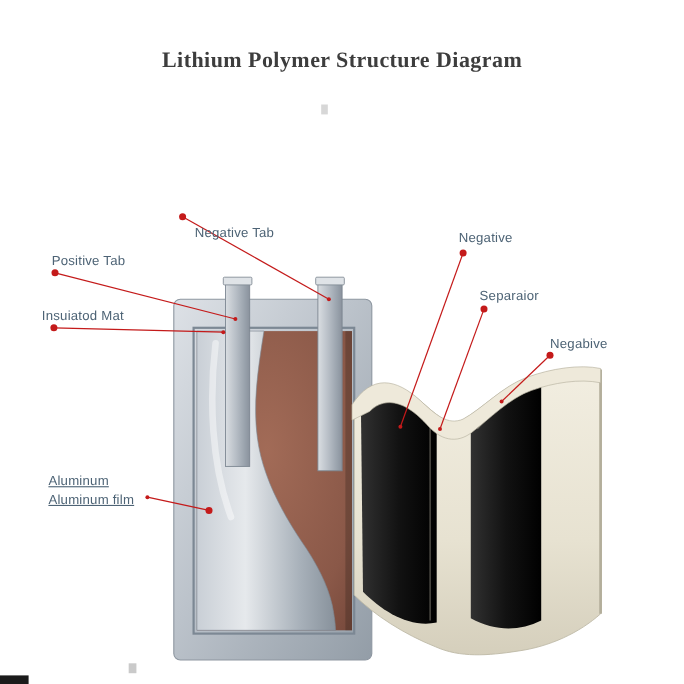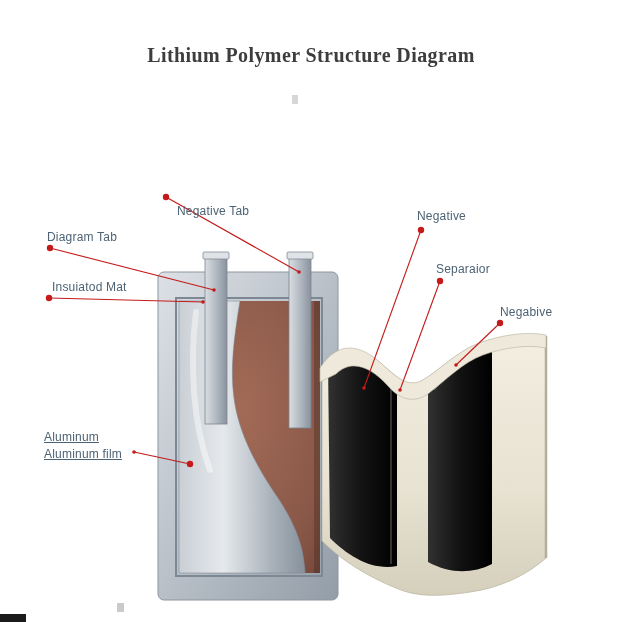--- a/index.html
+++ b/index.html
@@ -108,22 +108,22 @@
     </g>
 
     <g>
       <rect x="0" y="614" width="26" height="8" fill="#1b1b1b"></rect>
       <rect x="117" y="603" width="7" height="9" fill="#8a8a8a" opacity="0.45"></rect>
       <rect x="292" y="95" width="6" height="9" fill="#9a9a9a" opacity="0.4"></rect>
     </g>
   </svg>
 
   <div class="lbl" style="left:177px;top:174px;margin-top:30px;">Negative Tab</div>
-  <div class="lbl" style="left:47px;top:230px;">Diagram Tab</div>
-  <div class="lbl" style="left:52px;top:280px;">Insuiatod Mat</div>
+  <div class="lbl" style="left:47px;top:230px;">Positive Tab</div>
+  <div class="lbl" style="left:38px;top:280px;">Insuiatod Mat</div>
   <div class="lbl" style="left:44px;top:429px;">
     <span>Aluminum</span>
     <span>Aluminum film</span>
   </div>
   <div class="lbl" style="left:417px;top:209px;">Negative</div>
   <div class="lbl" style="left:436px;top:262px;">Separaior</div>
   <div class="lbl" style="left:500px;top:305px;text-align:right;">Negabive</div>
 
 </div>
 

